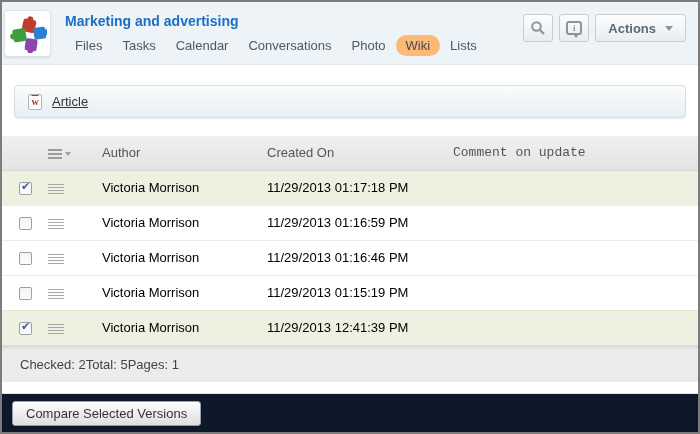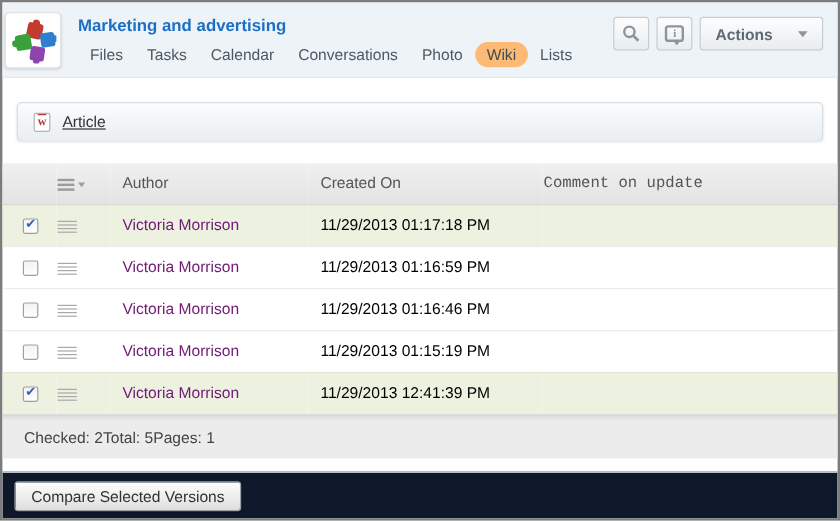--- a/index.html
+++ b/index.html
@@ -12,21 +12,21 @@
           box-shadow:0 1px 2px rgba(0,0,0,.10); display:flex; align-items:center; justify-content:center; flex:0 0 auto; }
   .header-main { flex:1 1 auto; margin-left:14px; min-width:0; }
   .title { font-size:14px; font-weight:bold; color:#1c6fc4; margin-top:3px; white-space:nowrap; }
   .tabs { display:flex; margin-top:6px; font-size:13px; color:#4c5964; }
   .tab { padding:3px 10px; border-radius:12px; white-space:nowrap; cursor:pointer; }
   .tab.active { background:#fdba74; color:#3e4b55; }
   .header-buttons { display:flex; gap:6px; align-items:flex-start; margin-top:4px; flex:0 0 auto; }
   .btn { height:28px; background:linear-gradient(#fdfdfe,#e9edf0); border:1px solid #c6cdd3; border-radius:3px;
          color:#5d6974; font-size:13px; font-weight:bold; display:flex; align-items:center; justify-content:center; cursor:pointer; }
   .icon-btn { width:30px; }
-  .actions-btn { padding:0 12px; gap:21px; }
+  .actions-btn { padding:0 12px; gap:9px; }
   .caret-down { width:0; height:0; border-left:4px solid transparent; border-right:4px solid transparent; border-top:5px solid #8b959d; display:inline-block; }
   .info-glyph { width:16px; height:14px; border:2px solid #8b959d; border-radius:3px; position:relative;
                 display:flex; align-items:center; justify-content:center; font-size:9px; font-weight:bold; color:#8b959d; font-family:"Liberation Serif", serif; }
   .info-glyph::after { content:""; position:absolute; bottom:-5px; left:5px; border-left:3px solid transparent; border-right:3px solid transparent; border-top:4px solid #8b959d; }
 
   
   .article-bar { margin:20px 12px 18px 12px; height:33px; border:1px solid #d7dde2; border-radius:4px;
                  background:linear-gradient(#fbfcfd,#e8eef2); box-shadow:0 1px 2px rgba(0,0,0,.07);
                  display:flex; align-items:center; padding:0 13px; gap:10px; }
   .word-icon { width:14px; height:16px; background:#fff; border:1px solid #b3b3b3; border-radius:2px;
@@ -37,21 +37,21 @@
   
   table.versions { width:100%; border-collapse:collapse; table-layout:fixed; font-size:13px; }
   table.versions th { background:linear-gradient(#f0f0f0,#e3e3e3); height:34px; font-weight:normal; color:#555;
                       text-align:left; border-bottom:1px solid #d7d7d7; }
   table.versions td { height:35px; }
   table.versions tbody tr { border-top:1px solid #ececec; }
   table.versions tbody tr:first-child { border-top:none; }
   tr.checked { background:#edf1e0; border-top:1px solid #e2e6d2 !important; }
   .c-check { padding-left:17px; }
   .c-author, .c-created { padding-left:10px; }
-  .c-author a { color:#701a75; text-decoration:none;text-align:center; }
+  .c-author a { color:#000000; text-decoration:none;text-align:center; }
   .c-comment { text-align:center; color:#555; }
   th.c-comment { text-align:center;font-family:Liberation Mono, monospace; }
   .checkbox { width:13px; height:13px; border:1px solid #9aa0a6; border-radius:2px; background:linear-gradient(#f4f4f4,#fdfdfd);
               display:inline-block; position:relative; vertical-align:middle; cursor:pointer; }
   .checkbox.on::after { content:"\2714"; position:absolute; top:-3px; left:1px; font-size:11px; color:#3a5fa5; }
   .ham { display:inline-block; vertical-align:middle; }
   .ham-row { width:16px; height:1px; background:#a8a8a8; box-shadow:0 3px 0 #a8a8a8, 0 6px 0 #a8a8a8, 0 9px 0 #a8a8a8; margin-bottom:9px; cursor:pointer; }
   .ham-head { width:14px; height:2px; background:#9b9b9b; box-shadow:0 4px 0 #9b9b9b, 0 8px 0 #9b9b9b; margin-bottom:8px; cursor:pointer; }
   .ham-caret { width:0; height:0; border-left:3px solid transparent; border-right:3px solid transparent; border-top:4px solid #a0a0a0; display:inline-block; margin-left:3px; vertical-align:middle; }
 

